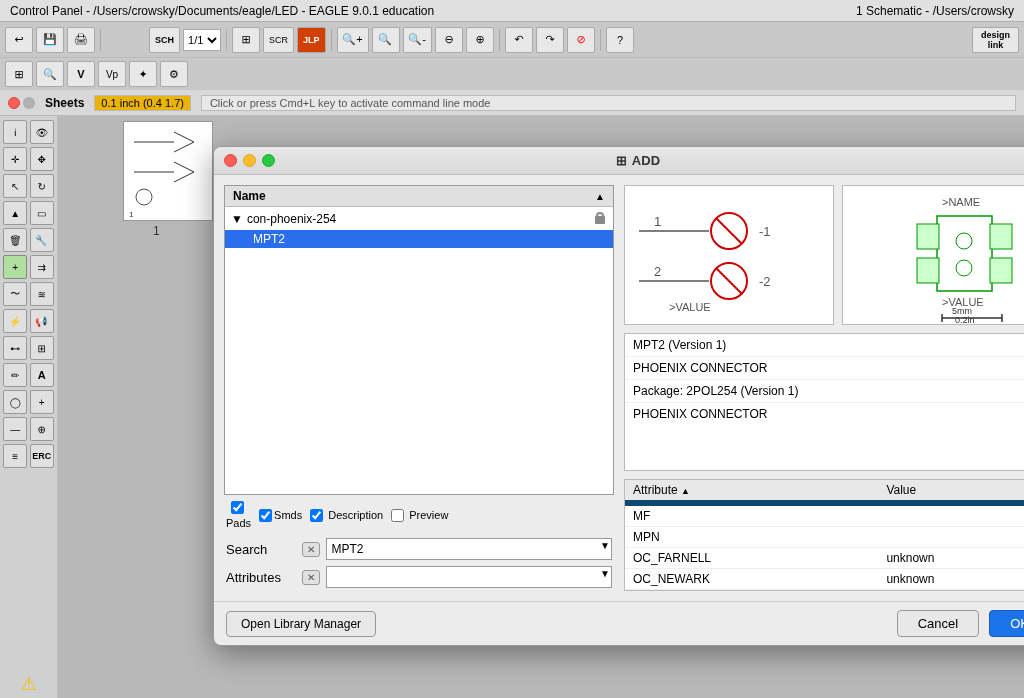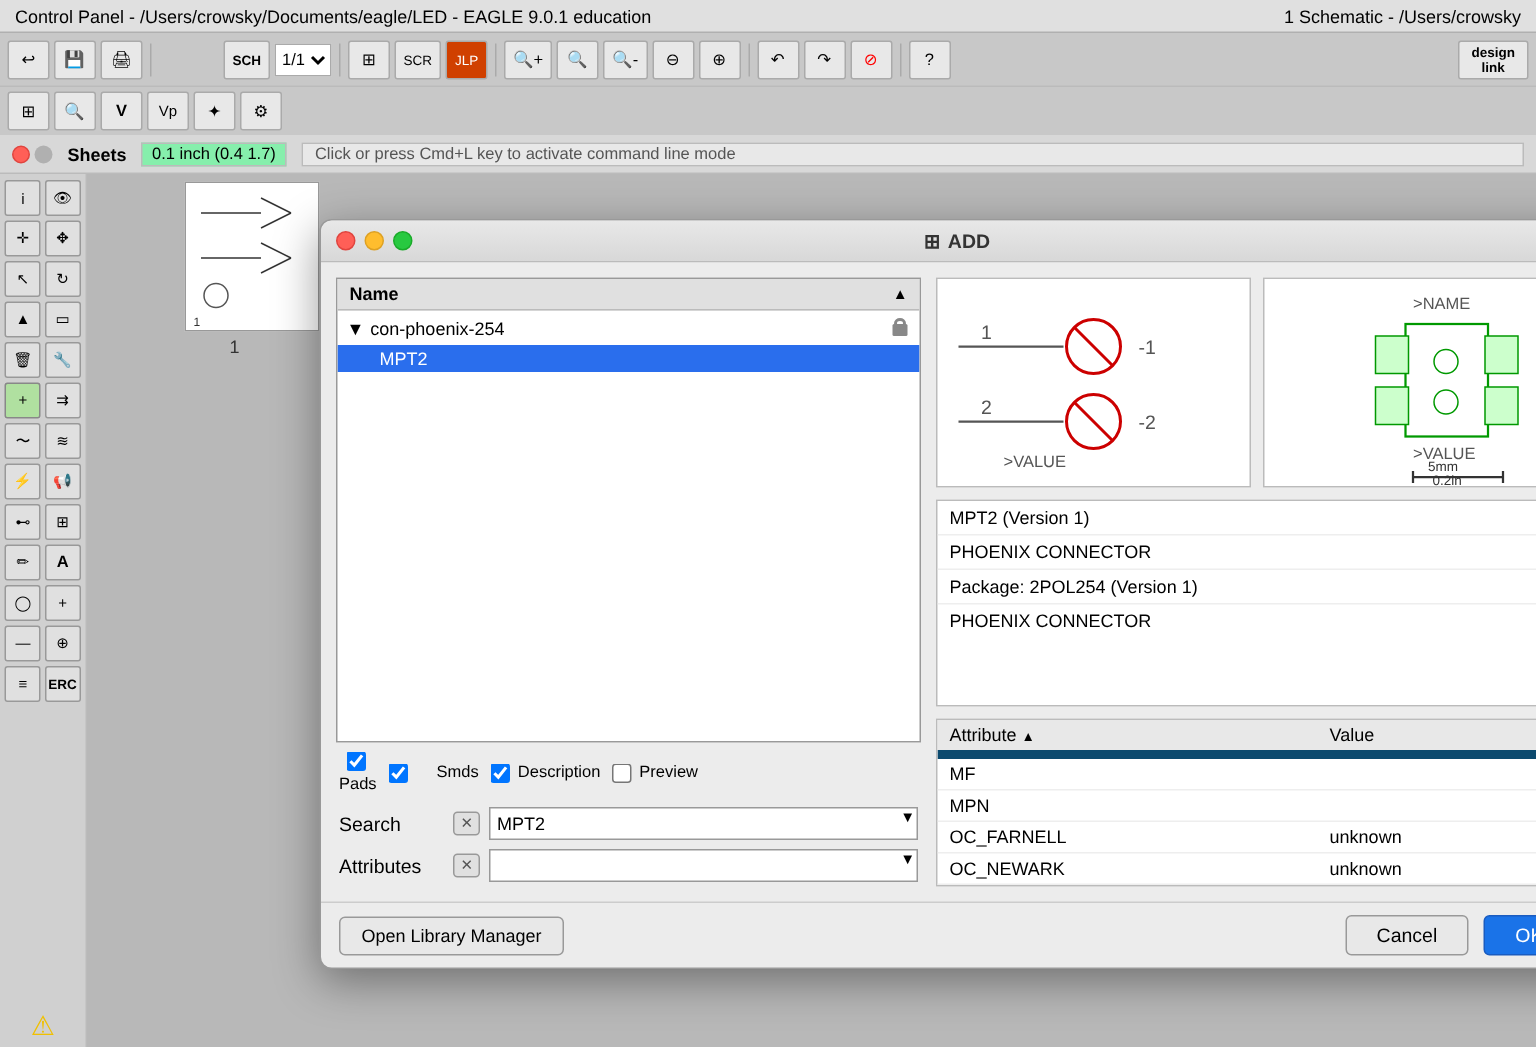--- a/index.html
+++ b/index.html
@@ -108,21 +108,21 @@
   <button class="toolbar-btn">💾</button>
   <button class="toolbar-btn">🖨</button>
   <div class="toolbar-sep"></div>
   <button class="toolbar-btn" style="font-size:9px;font-weight:bold;margin-left:43px;">SCH</button>
   <select class="toolbar-select">
     <option>1/1</option>
   </select>
   <div class="toolbar-sep"></div>
   <button class="toolbar-btn">⊞</button>
   <button class="toolbar-btn" style="font-size:9px;">SCR</button>
-  <button class="toolbar-btn" style="font-size:9px;background:#d04000;color:white;">JLP</button>
+  <button class="toolbar-btn" style="font-size:9px;background:#d04000;color:white;font-weight:bold;">JLP</button>
   <div class="toolbar-sep"></div>
   <button class="toolbar-btn">🔍+</button>
   <button class="toolbar-btn">🔍</button>
   <button class="toolbar-btn">🔍-</button>
   <button class="toolbar-btn">⊖</button>
   <button class="toolbar-btn">⊕</button>
   <div class="toolbar-sep"></div>
   <button class="toolbar-btn">↶</button>
   <button class="toolbar-btn">↷</button>
   <button class="toolbar-btn" style="color:red;">⊘</button>
@@ -140,21 +140,21 @@
   <button class="toolbar-btn">✦</button>
   <button class="toolbar-btn">⚙</button>
 </div>
 
 <div class="status-bar">
   <div class="status-close">
     <span class="status-dot" style="background:#ff5f57;border:1px solid #e0443e;"></span>
     <span class="status-dot" style="background:#b0b0b0;"></span>
   </div>
   <span style="font-size:12px;font-weight:bold;">Sheets</span>
-  <span style="font-size:11px;background:#86efac;border:1px solid #bbb;padding:1px 6px;">0.1 inch (0.4 1.7)</span>
+  <span style="font-size:11px;background:#eab308;border:1px solid #bbb;padding:1px 6px;">0.1 inch (0.4 1.7)</span>
   <span class="status-hint">Click or press Cmd+L key to activate command line mode</span>
 </div>
 
 <div class="main-area">
 
   <div class="left-sidebar">
     <div class="sidebar-col">
       <button class="sidebar-btn" title="Info">ℹ</button>
       <button class="sidebar-btn" title="Display">👁</button>
     </div>
@@ -267,21 +267,21 @@
             <div class="tree-row selected" style="padding-left:28px;">
               <span>MPT2</span>
             </div>
           </div>
 
           <div class="options-row">
             <label style="display:flex;align-items:center;gap:3px;flex-direction:column;">
               <input type="checkbox" checked="" style="">
               <span>Pads</span>
             </label>
-            <label style="display:flex;align-items:center;gap:17px;">
+            <label style="display:flex;align-items:center;gap:0;">
               <input type="checkbox" checked="" style="">
               <span>Smds</span>
             </label>
             <label style="display:flex;align-items:center;gap:3px;">
               <input type="checkbox" checked="" style="">
               <span>Description</span>
             </label>
             <label style="display:flex;align-items:center;gap:3px;">
               <input type="checkbox" style="">
               <span>Preview</span>

